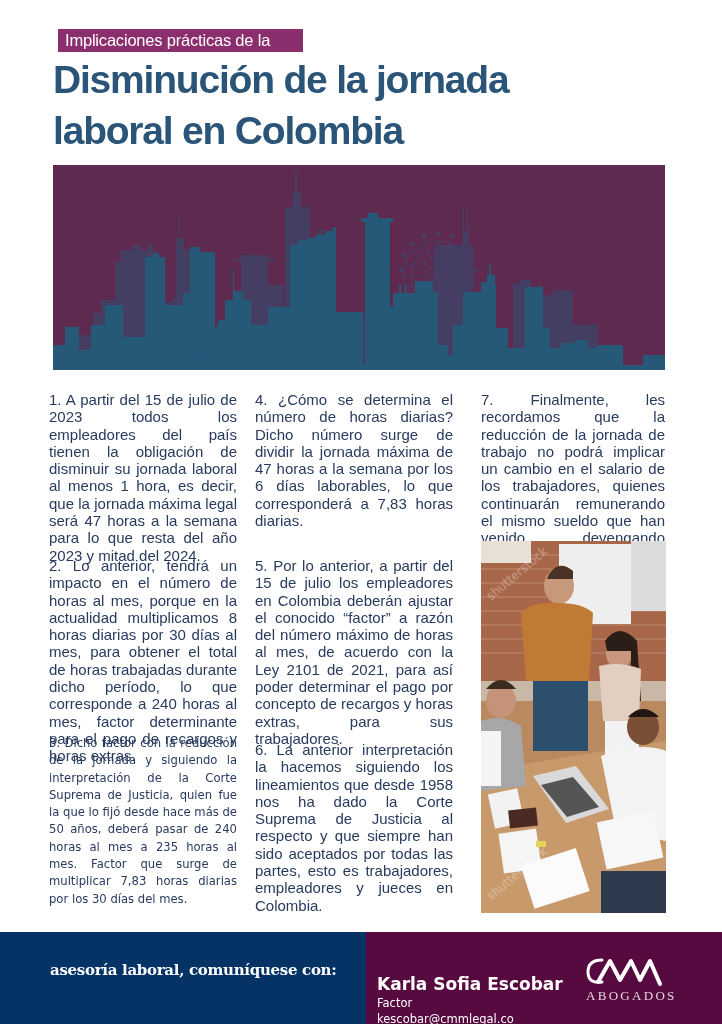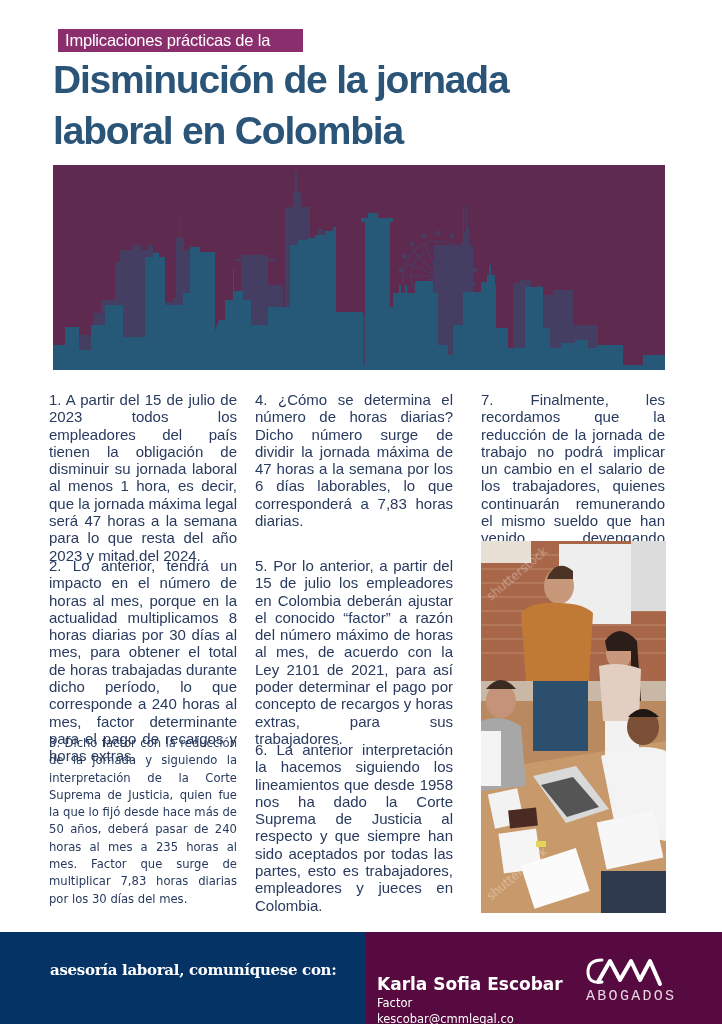--- a/index.html
+++ b/index.html
@@ -50,21 +50,21 @@
   }
   .footer-right {
     position:absolute; left:366px; top:932px; width:356px; height:92px; background:#570a3f;
   }
   .contact { position:absolute; left:11px; top:9px; color:#ffffff; font-family:"DejaVu Sans", sans-serif; }
   .contact .name { font-size:17px; font-weight:bold; line-height:21px; white-space:nowrap;margin-top:33px; }
   .contact .line { font-size:11.5px; line-height:16px; white-space:nowrap; }
   .logo { position:absolute; left:218px; top:24px; width:80px; height:50px; }
   .logo .sub {
     position:absolute; left:2px; top:32px; width:80px; color:#e6d6e0;
-    font-family:Liberation Mono, monospace; font-size:15px; letter-spacing:2.3px; white-space:nowrap;
+    font-family:Liberation Serif, serif; font-size:13px; letter-spacing:2.3px; white-space:nowrap;
   }
 </style>
 </head>
 <body>
 
 <div class="tag">Implicaciones prácticas de la</div>
 <h1 class="title">
   <span>Disminución de la jornada</span>
   <span>laboral en Colombia</span>
 </h1>

